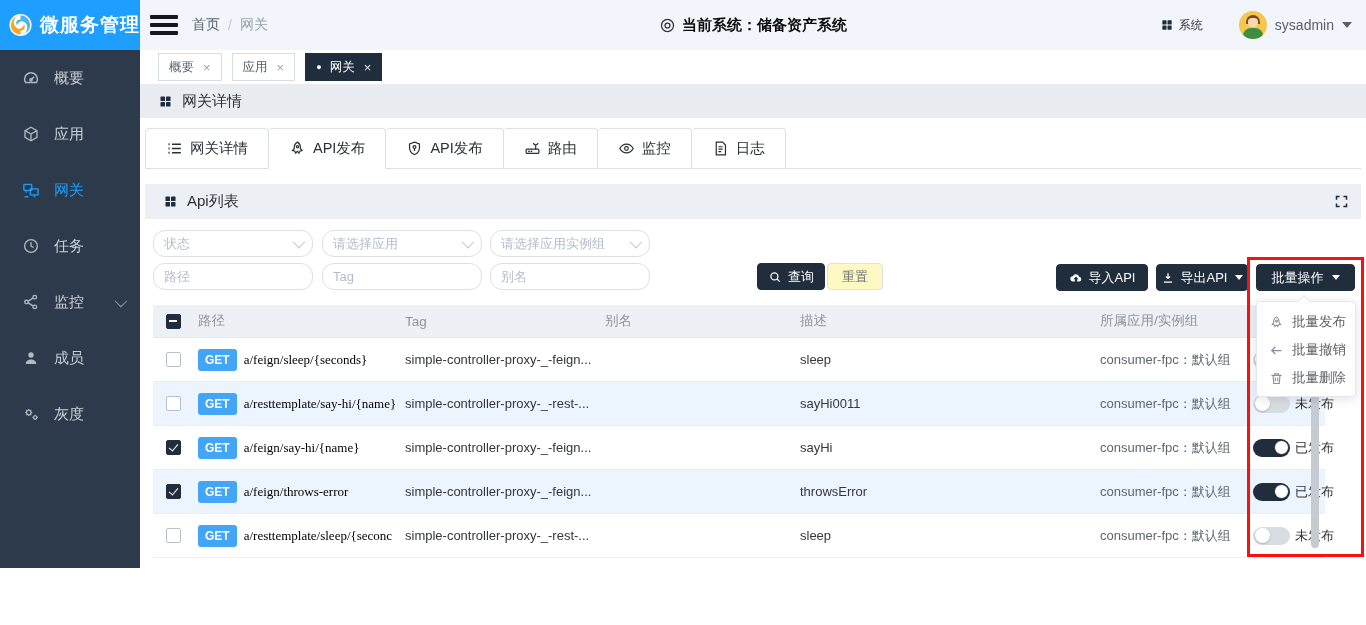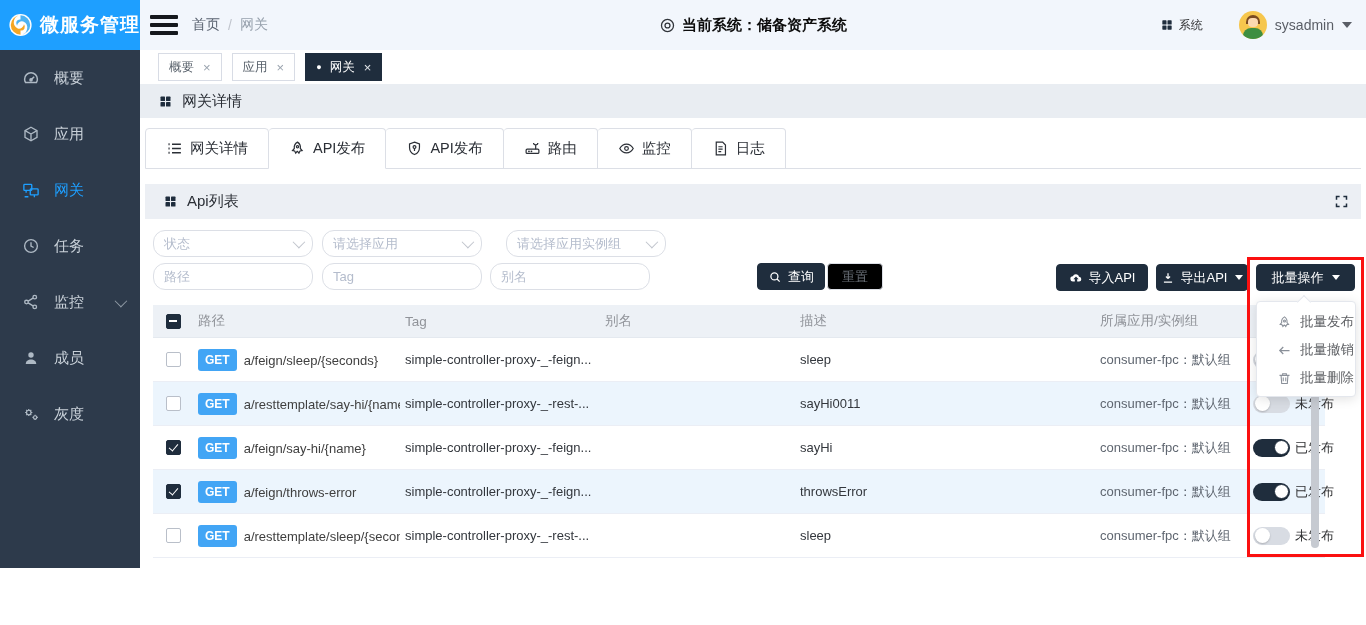--- a/index.html
+++ b/index.html
@@ -63,39 +63,39 @@
   .fullscreen{position:absolute;right:12px;top:10px;width:15px;height:15px;color:#1f2d3d;cursor:pointer;}
 
   
   .fsel,.finp{position:absolute;width:160px;height:27px;border:1px solid #dcdfe6;border-radius:12px;background:#fff;box-sizing:border-box;font-size:13px;}
   .fsel{display:flex;align-items:center;justify-content:space-between;padding:0 10px;cursor:pointer;color:#b4bccc;}
   .chev{width:8px;height:8px;border-right:1.4px solid #c0c4cc;border-bottom:1.4px solid #c0c4cc;transform:rotate(45deg) translateY(-2px);}
   .finp{padding:0 10px;color:#303133;outline:none;}
   .finp::placeholder{color:#b4bccc;}
   .btn{position:absolute;height:27px;border-radius:4px;display:flex;align-items:center;justify-content:center;gap:6px;font-size:13px;cursor:pointer;box-sizing:border-box;white-space:nowrap;}
   .btn-dark{background:#1f2d3d;color:#fff;border:1px solid #1f2d3d;}
-  .btn-plain{background:#000000;color:#6a7078;border:1px solid #dcdfe6;}
+  .btn-plain{background:#fef9c3;color:#6a7078;border:1px solid #dcdfe6;}
   .btn .i16{width:14px;height:14px;color:#fff;}
   .caret-sm{width:0;height:0;border-left:4.5px solid transparent;border-right:4.5px solid transparent;border-top:5.5px solid #fff;margin-left:2px;}
 
   
   .table{position:absolute;left:153px;top:305px;width:1172px;z-index:1;}
   .thead,.trow{display:grid;grid-template-columns:40px 207px 200px 195px 300px 150px 80px;align-items:center;}
   .thead{height:32px;background:#edf1f6;color:#909399;font-size:13.5px;border-bottom:1px solid #e4e9ef;}
   .trow{height:43px;border-bottom:1px solid #ebeef5;font-size:13px;background:#fff;}
   .trow:nth-child(odd){background:#ecf5fd;}
   .cell{padding-left:5px;overflow:hidden;white-space:nowrap;}
   .cell-check{display:flex;justify-content:center;padding-left:0;}
   .cbox{width:15px;height:15px;border:1px solid #b9bfc9;border-radius:2px;background:#fff;position:relative;cursor:pointer;box-sizing:border-box;}
   .cbox[data-checked="true"]{background:#1f2d3d;border-color:#1f2d3d;}
   .cbox[data-checked="true"]::after{content:"";position:absolute;left:4px;top:1px;width:4px;height:8px;border-right:1.8px solid #fff;border-bottom:1.8px solid #fff;transform:rotate(40deg);}
   .cbox.indet{background:#1f2d3d;border-color:#1f2d3d;}
   .cbox.indet::after{content:"";position:absolute;left:2.5px;top:5.5px;width:8px;height:2px;background:#fff;}
   .m-badge{display:inline-block;background:#42a5f5;color:#fff;font-size:12px;font-weight:600;padding:4px 7px;border-radius:3px;margin-right:7px;vertical-align:middle;}
-  .path-link{color:#404040;cursor:pointer;vertical-align:middle;}
+  .path-link{color:#000000;cursor:pointer;vertical-align:middle;font-family:Liberation Serif, serif;}
   .cell-tag,.cell-desc{color:#33373d;}
   .cell-app{color:#5f6670;}
   .toggle-wrap{display:flex;align-items:center;gap:5px;padding-left:8px;}
   .toggle{width:37px;height:18px;border-radius:10px;background:#d8dce3;position:relative;cursor:pointer;flex:none;}
   .toggle::after{content:"";position:absolute;left:1.5px;top:1.5px;width:15px;height:15px;border-radius:50%;background:#fff;box-shadow:0 1px 2px rgba(0,0,0,.2);}
   .toggle[data-on="true"]{background:#1f2d3d;}
   .toggle[data-on="true"]::after{left:auto;right:1.5px;border:1px solid #1f2d3d;box-sizing:border-box;}
   .t-status{font-size:13px;color:#303133;white-space:nowrap;}
   .scrollbar{position:absolute;left:1311px;top:389px;width:8px;height:159px;border-radius:4px;background:#c6cad1;z-index:5;}
 
@@ -108,21 +108,21 @@
   .pg-next .pchev{transform:rotate(-45deg);margin-right:3px;}
   .pg-cur{position:absolute;left:1025px;top:570px;width:28px;height:27px;border-radius:3px;background:#1f2d3d;color:#fff;font-size:13px;display:flex;align-items:center;justify-content:center;cursor:pointer;}
   .pg-size{position:absolute;left:1106px;top:570px;width:94px;height:27px;border:1px solid #dcdfe6;border-radius:4px;background:#fff;display:flex;align-items:center;justify-content:space-between;padding:0 9px;box-sizing:border-box;font-size:13px;color:#9aa3ae;cursor:pointer;}
   .goto-label{position:absolute;left:1236px;top:576px;font-size:14px;color:#b91c1c;}
   .goto-input{position:absolute;left:1276px;top:570px;width:40px;height:27px;border:1px solid #dcdfe6;border-radius:4px;text-align:center;font-size:13px;color:#606266;box-sizing:border-box;outline:none;}
   .goto-suffix{position:absolute;left:1326px;top:576px;font-size:14px;color:#606266;}
 
   
   .dropdown{position:absolute;left:1256px;top:301px;width:100px;height:96px;background:#fff;border:1px solid #e4e7ed;border-radius:4px;box-shadow:0 2px 12px rgba(0,0,0,.12);z-index:40;padding:6px 0;box-sizing:border-box;}
   .dropdown::before{content:"";position:absolute;top:-5px;left:42px;width:9px;height:9px;background:#fff;border-left:1px solid #e4e7ed;border-top:1px solid #e4e7ed;transform:rotate(45deg);}
-  .dd-item{height:28px;display:flex;align-items:center;gap:8px;padding-left:20px;font-size:13.5px;color:#606266;cursor:pointer;white-space:nowrap;}
+  .dd-item{height:28px;display:flex;align-items:center;gap:8px;padding-left:12px;font-size:13.5px;color:#606266;cursor:pointer;white-space:nowrap;}
   .dd-item .d-ico{width:15px;height:15px;color:#8a9099;}
   .red-box{position:absolute;left:1247px;top:257px;width:111px;height:294px;border:3px solid #fb1010;z-index:50;pointer-events:none;}
 </style>
 </head>
 <body>
 
 <div class="stage">
 
   <aside class="sidebar">
     <div class="logo">
@@ -357,21 +357,21 @@
   </div>
 
   <div class="fsel" style="left:153px;top:230px;">
       <span>状态</span>
       <span class="chev"></span>
     </div>
   <div class="fsel" style="left:322px;top:230px;">
       <span>请选择应用</span>
       <span class="chev"></span>
     </div>
-  <div class="fsel" style="left:506px;top:230px;">
+  <div class="fsel" style="left:490px;top:230px;">
       <span>请选择应用实例组</span>
       <span class="chev"></span>
     </div>
 
   <input class="finp" style="left: 153px; top: 263px;" placeholder="路径">
   <input class="finp" style="left: 322px; top: 263px;" placeholder="Tag">
   <input class="finp" style="left: 490px; top: 263px;" placeholder="别名">
   <div class="btn btn-dark" style="left:757px;top:263px;width:68px;">
       <span class="i16">
         <svg viewBox="0 0 24 24" fill="none" stroke="currentColor" stroke-width="2.2" width="100%" height="100%">

